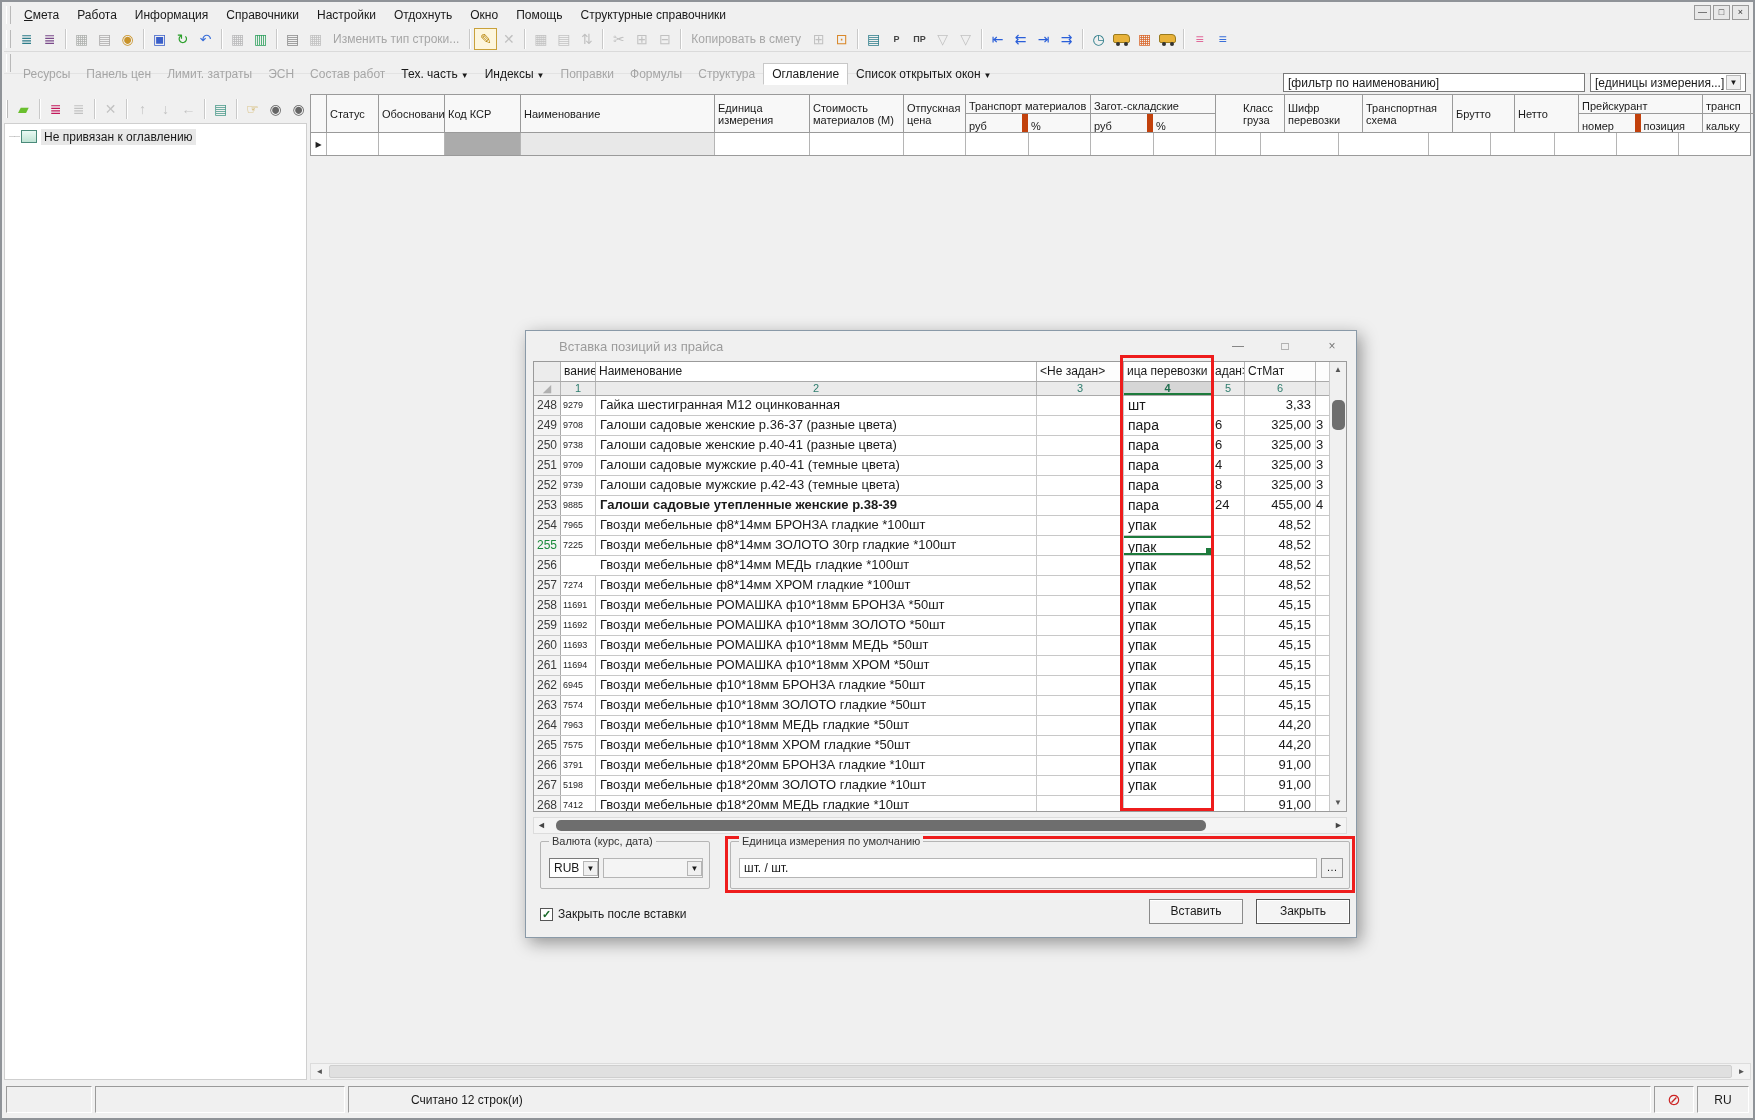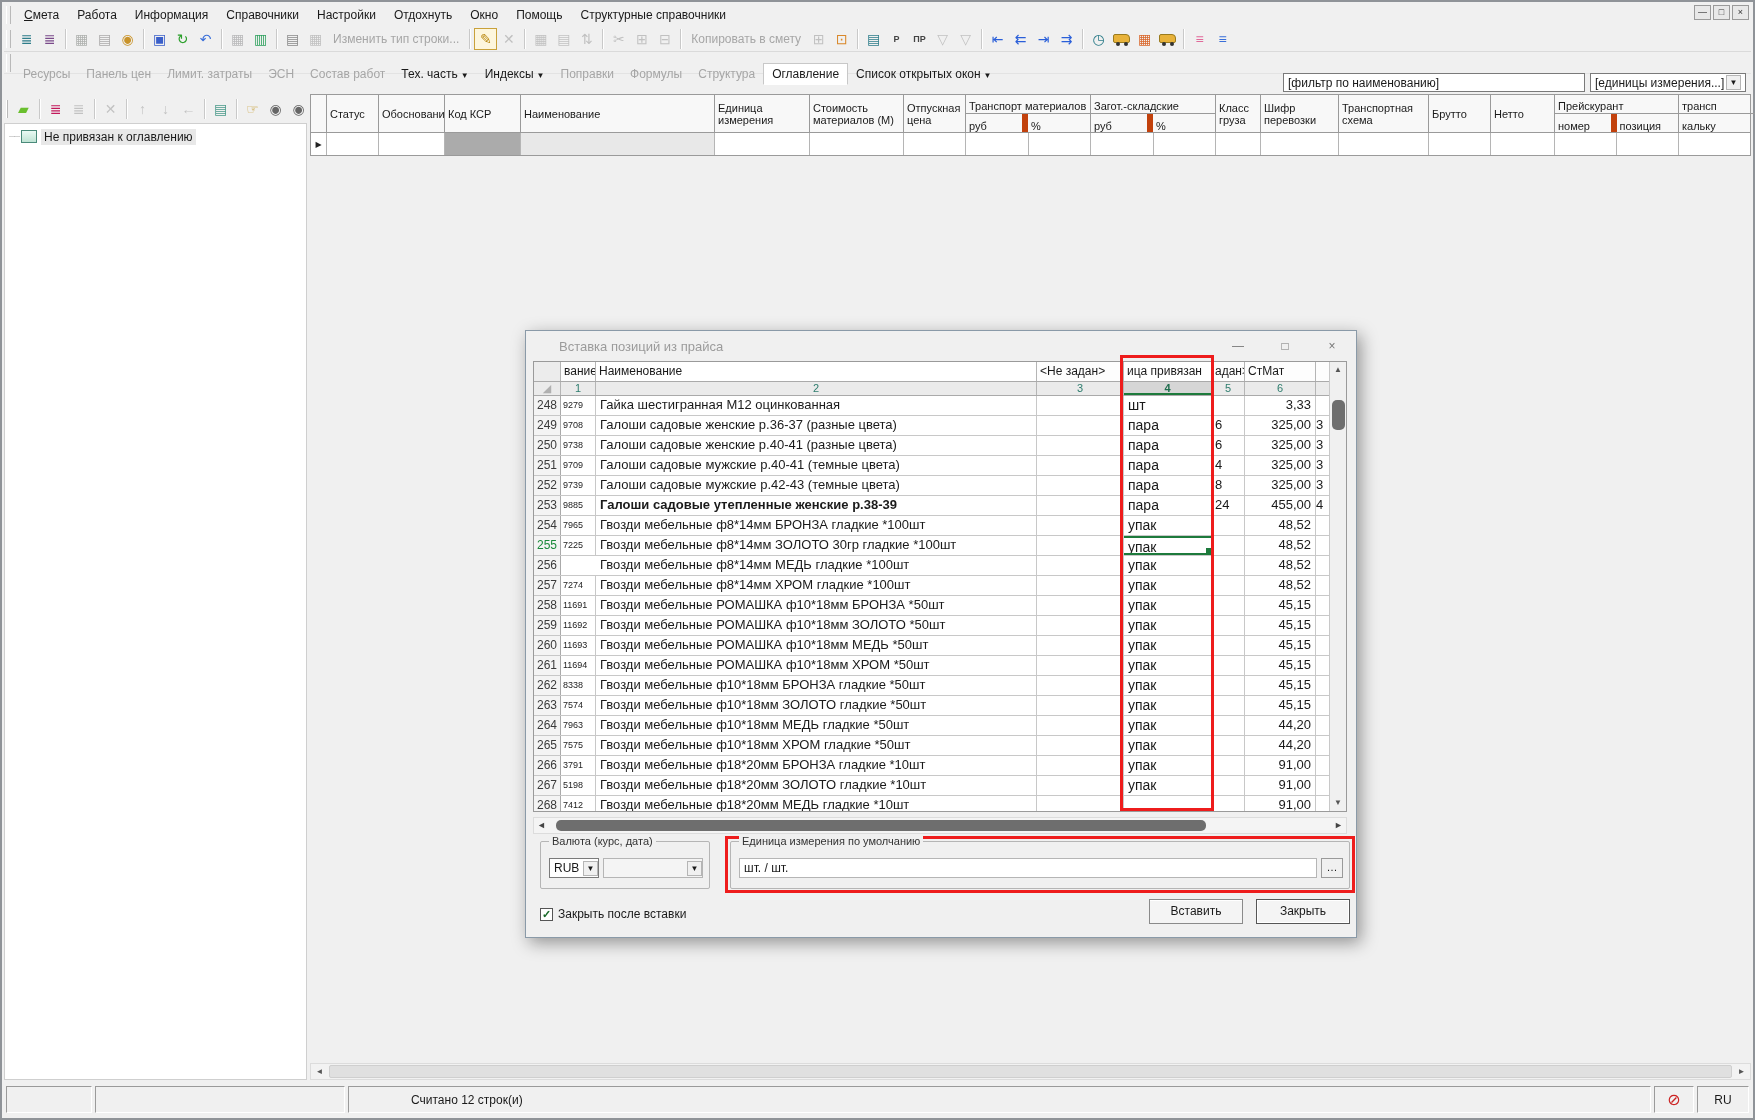--- a/index.html
+++ b/index.html
@@ -287,21 +287,21 @@
             <div style="width: 50%;">%</div>
           </div>
         </div>
         <div class="gcol" style="width: 125px;">
           <div class="toplbl">Загот.-складские</div>
           <div class="gsub">
             <div style="width: 50%;">руб</div>
             <div style="width: 50%;">%</div>
           </div>
         </div>
-        <div class="gcol" style="width: 45px;">
+        <div class="gcol" style="width: 45px; margin-left: 24px;">
           <div class="lbl">Класс груза</div>
         </div>
         <div class="gcol" style="width: 78px;">
           <div class="lbl">Шифр перевозки</div>
         </div>
         <div class="gcol" style="width: 90px;">
           <div class="lbl">Транспортная схема</div>
         </div>
         <div class="gcol" style="width: 62px;">
           <div class="lbl">Брутто</div>
@@ -368,21 +368,21 @@
       <span class="dlg-ctl" style="right:63px">□</span>
       <span class="dlg-ctl" style="right:16px">×</span>
     </div>
 
     <div id="dlg-table">
       <div id="dlg-hdr1">
           <div class="hc" id="dlg-corner" style="width: 27px;"></div>
           <div class="hc" style="width: 35px;">вание</div>
           <div class="hc" style="width: 441px; background: rgb(255, 255, 255);">Наименование</div>
           <div class="hc" style="width: 87px;">&lt;Не задан&gt;</div>
-          <div class="hc" style="width: 88px; background: rgb(255, 255, 255);">ица привязан</div>
+          <div class="hc" style="width: 88px; background: rgb(255, 255, 255);">ица перевозки</div>
           <div class="hc" style="width: 33px;">адан&gt;</div>
           <div class="hc" style="width: 71px;">СтМат</div>
           <div class="hc" style="width: 15px;"></div>
         </div>
       <div id="dlg-hdr2">
           <div class="hn" style="width: 27px; color: rgb(176, 176, 176);">◢</div>
           <div class="hn" style="width: 35px;">1</div>
           <div class="hn" style="width: 441px;">2</div>
           <div class="hn" style="width: 87px;">3</div>
           <div class="hn hl" style="width: 88px;">4</div>
@@ -526,21 +526,21 @@
             <div class="dc code" style="width: 35px;">11694</div>
             <div class="dc name" style="width: 441px;">Гвозди мебельные РОМАШКА ф10*18мм ХРОМ *50шт</div>
             <div class="dc" style="width: 87px;"></div>
             <div class="dc unit" style="width: 88px;">упак</div>
             <div class="dc qty" style="width: 33px;"></div>
             <div class="dc price" style="width: 71px;">45,15</div>
             <div class="dc" style="width: 15px;"></div>
           </div>
           <div class="drow">
             <div class="dc rnum" style="width: 27px;">262</div>
-            <div class="dc code" style="width: 35px;">8338</div>
+            <div class="dc code" style="width: 35px;">6945</div>
             <div class="dc name" style="width: 441px;">Гвозди мебельные ф10*18мм БРОНЗА гладкие *50шт</div>
             <div class="dc" style="width: 87px;"></div>
             <div class="dc unit" style="width: 88px;">упак</div>
             <div class="dc qty" style="width: 33px;"></div>
             <div class="dc price" style="width: 71px;">45,15</div>
             <div class="dc" style="width: 15px;"></div>
           </div>
           <div class="drow">
             <div class="dc rnum" style="width: 27px;">263</div>
             <div class="dc code" style="width: 35px;">7574</div>

